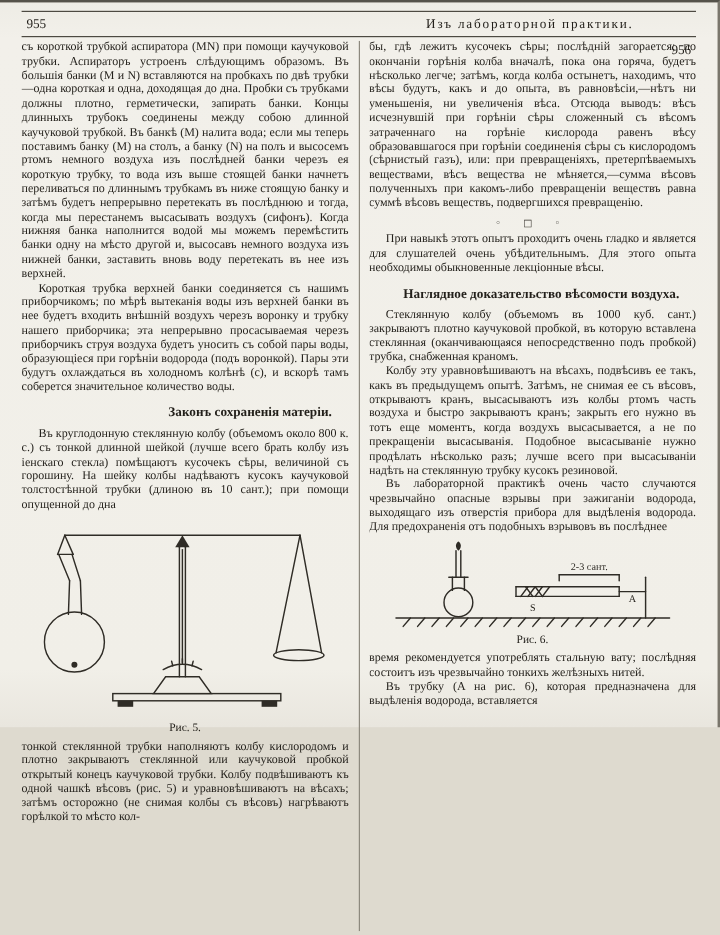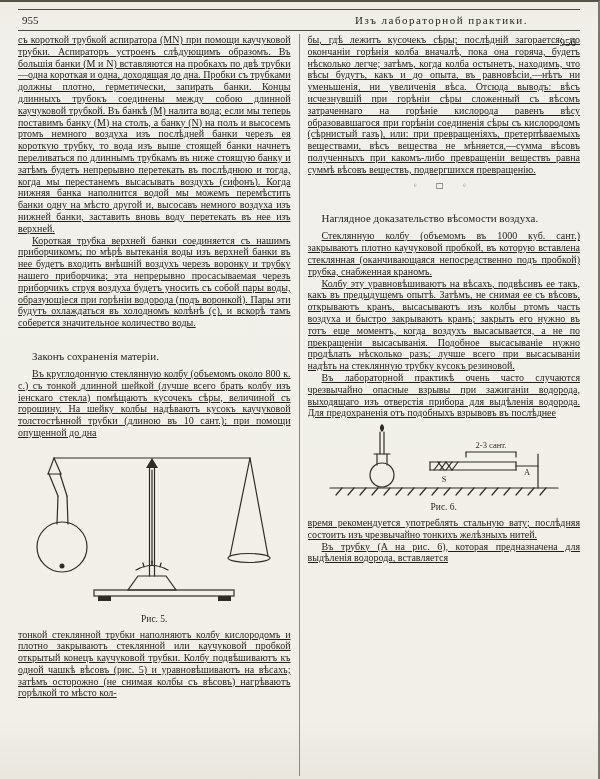--- a/index.html
+++ b/index.html
@@ -4,21 +4,21 @@
 <style>
   * { margin:0; padding:0; box-sizing:border-box; }
   html,body { width:600px; height:779px; }
   body {
     font-family:"Liberation Serif", serif;
     background:#dedacf;
     color:#221f1a;
     overflow:hidden;
   }
   .page {
-    width:600px; height:779px;
+    width:600px; height:606px;
     background:linear-gradient(180deg,#eeece5 0%,#f2f0ea 5%,#f1efe8 92%,#e9e6de 100%);
     padding:7px 18px 6px 18px;
     border-top:2px solid #55524a;
     border-right:2px solid #7a766c;
     position:relative;
   }
   .header {
     display:flex; align-items:center;
     border-top:1.2px solid #4d4a42;
     border-bottom:1.2px solid #4d4a42;
@@ -37,27 +37,27 @@
     overflow:hidden;
   }
   .col {
     flex:1;
     font-size:10px;
     line-height:11.8px;
     text-align:justify;
     overflow:hidden;
     hyphens:auto;
   }
-  .col p { text-indent:14px;text-decoration:underline; }
+  .col p { text-indent:14px; }
   .col p.noindent { text-indent:0; }
   .colrule { width:1px; background:#8d897e; margin:0 8px; }
   h2.section-heading {
-    font-size:11px; font-weight:normal; text-align:left;
+    font-size:11px; font-weight:bold; text-align:right;
     line-height:13px;
-    margin:21px 14px 5px 14px;
+    margin:9px 14px 5px 14px;
   }
   .ornament {
     text-align:center;
     font-family:"DejaVu Sans", sans-serif;
     font-size:8px;
     letter-spacing:8px;
     margin:4px 0 3px 0;
     color:#33302a;
   }
   figure { text-align:center; margin:5px 0 3px 0; }
@@ -124,20 +124,21 @@
       </figure>
 
       <p class="noindent">тонкой стеклянной трубки наполняютъ колбу кислородомъ и плотно закрываютъ стеклянной или каучуковой пробкой открытый конецъ каучуковой трубки. Колбу подвѣшиваютъ къ одной чашкѣ вѣсовъ (рис. 5) и уравновѣшиваютъ на вѣсахъ; затѣмъ осторожно (не снимая колбы съ вѣсовъ) нагрѣваютъ горѣлкой то мѣсто кол-</p>
     </section>
 
     <div class="colrule"></div>
 
     <section class="col">
       <p class="noindent">бы, гдѣ лежитъ кусочекъ сѣры; послѣдній загорается; по окончаніи горѣнія колба вначалѣ, пока она горяча, будетъ нѣсколько легче; затѣмъ, когда колба остынетъ, находимъ, что вѣсы будутъ, какъ и до опыта, въ равновѣсіи,—нѣтъ ни уменьшенія, ни увеличенія вѣса. Отсюда выводъ: вѣсъ исчезнувшій при горѣніи сѣры сложенный съ вѣсомъ затраченнаго на горѣніе кислорода равенъ вѣсу образовавшагося при горѣніи соединенія сѣры съ кислородомъ (сѣрнистый газъ), или: при превращеніяхъ, претерпѣваемыхъ веществами, вѣсъ вещества не мѣняется,—сумма вѣсовъ полученныхъ при какомъ-либо превращеніи веществъ равна суммѣ вѣсовъ веществъ, подвергшихся превращенію.</p>
       <div class="ornament">◦ □ ◦</div>
+      <p>При навыкѣ этотъ опытъ проходитъ очень гладко и является для слушателей очень убѣдительнымъ. Для этого опыта необходимы обыкновенные лекціонные вѣсы.</p>
 
       <h2 class="section-heading">Наглядное доказательство вѣсомости воздуха.</h2>
       <p>Стеклянную колбу (объемомъ въ 1000 куб. сант.) закрываютъ плотно каучуковой пробкой, въ которую вставлена стеклянная (оканчивающаяся непосредственно подъ пробкой) трубка, снабженная краномъ.</p>
       <p>Колбу эту уравновѣшиваютъ на вѣсахъ, подвѣсивъ ее такъ, какъ въ предыдущемъ опытѣ. Затѣмъ, не снимая ее съ вѣсовъ, открываютъ кранъ, высасываютъ изъ колбы ртомъ часть воздуха и быстро закрываютъ кранъ; закрыть его нужно въ тотъ еще моментъ, когда воздухъ высасывается, а не по прекращеніи высасыванія. Подобное высасываніе нужно продѣлать нѣсколько разъ; лучше всего при высасываніи надѣть на стеклянную трубку кусокъ резиновой.</p>
 
       <p>Въ лабораторной практикѣ очень часто случаются чрезвычайно опасные взрывы при зажиганіи водорода, выходящаго изъ отверстія прибора для выдѣленія водорода. Для предохраненія отъ подобныхъ взрывовъ въ послѣднее</p>
 
       <figure>
         <svg width="236" height="76" viewBox="0 0 236 76">
 

